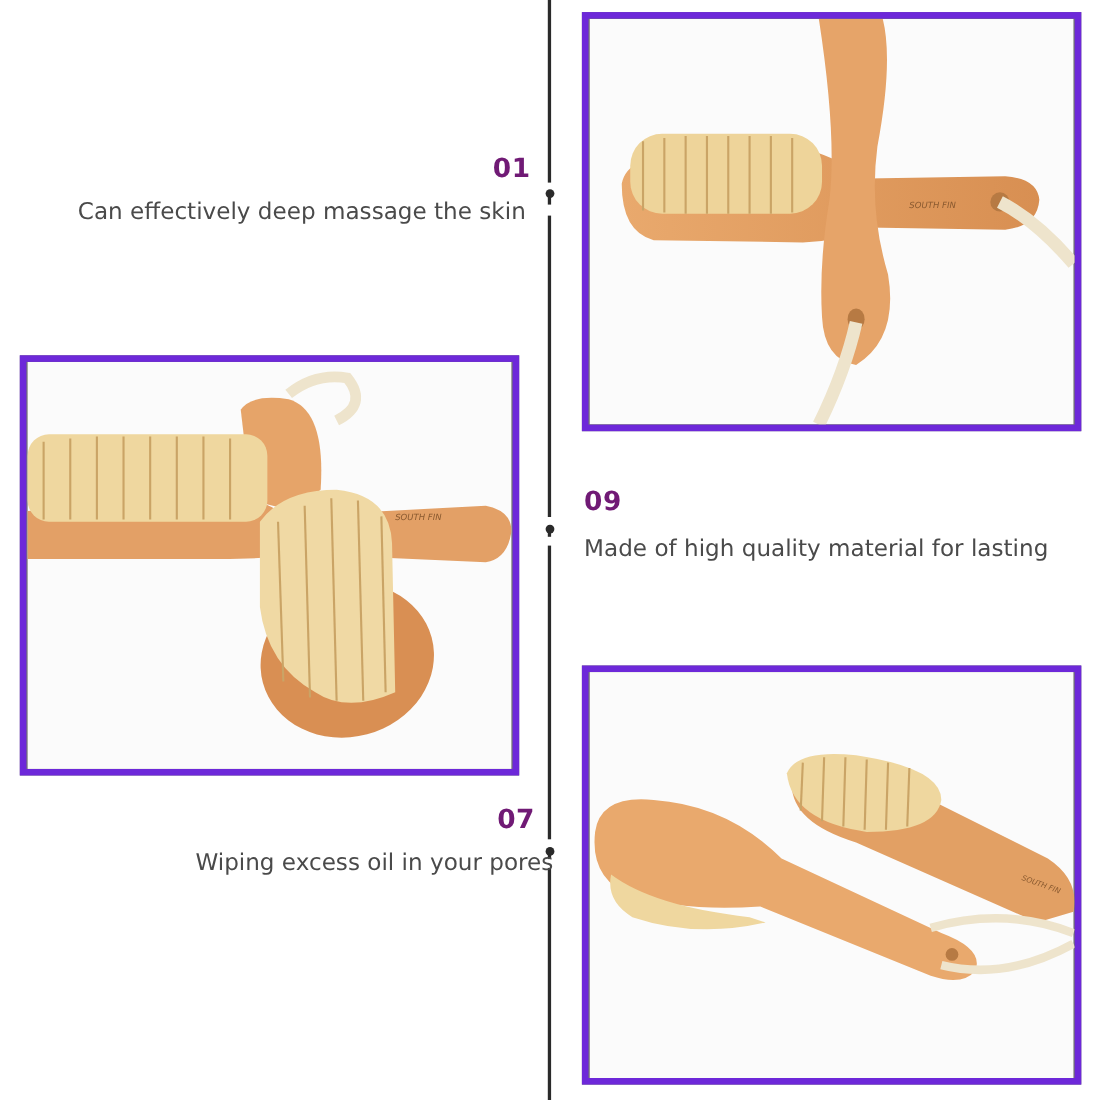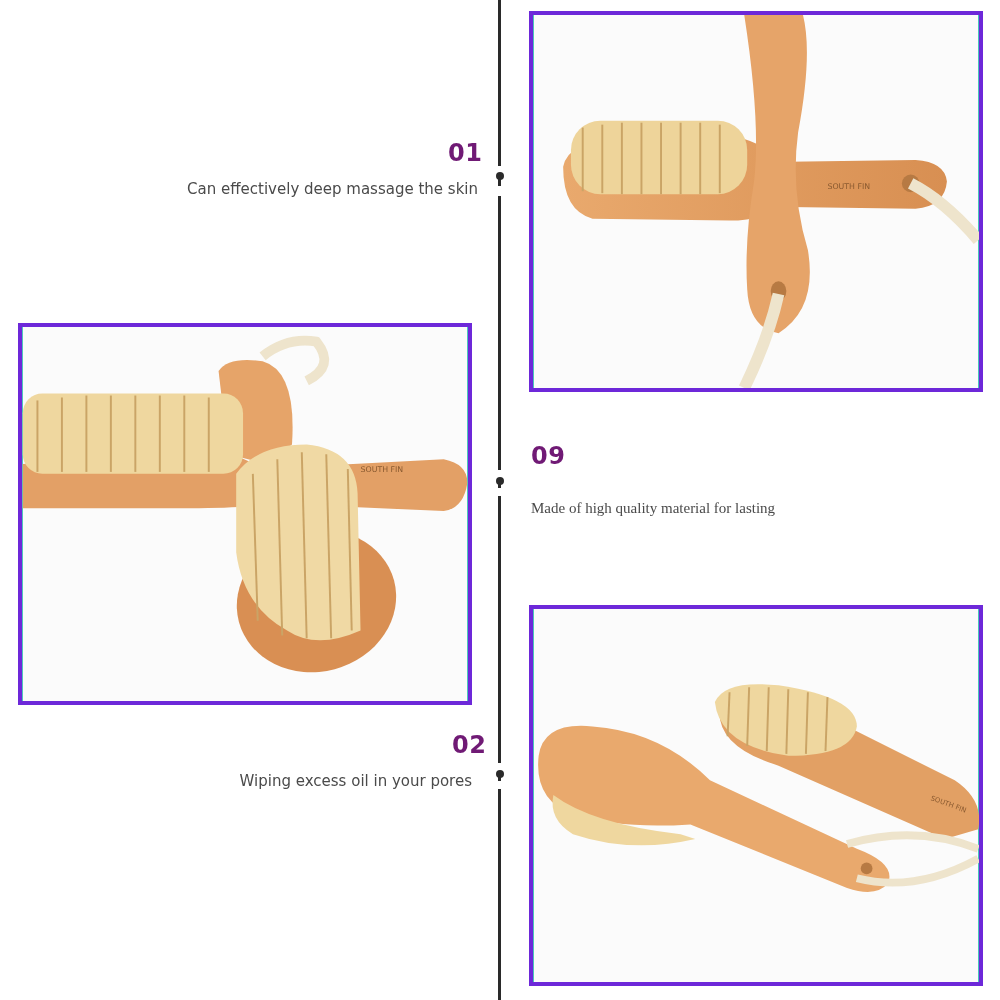--- a/index.html
+++ b/index.html
@@ -13,24 +13,24 @@
   }
   .gap { position: absolute; left: 494px; width: 11px; background: #fff; }
   .dot {
     position: absolute; width: 8px; height: 8px; border-radius: 50%;
     background: #2a2a2a; left: 496px;
   }
   .num {
     position: absolute; font-weight: bold; font-size: 24px; color: #701a75; letter-spacing: 0.5px;
   }
   .desc {
-    position: absolute; font-size: 15px; color: #4a4a4a; white-space: nowrap;
+    position: absolute; font-size: 21px; color: #4a4a4a; white-space: nowrap;
   }
   .frame {
-    position: absolute; border: 4px solid #6d28d9; background: #14b8a6; overflow: hidden; box-sizing: border-box;
+    position: absolute; border: 6px solid #6d28d9; background: #737373; overflow: hidden; box-sizing: border-box; font-style: italic;
   }
   .frame svg { width: 100%; height: 100%; display: block; }
 </style>
 </head>
 <body>
 
 <div class="timeline-line"></div>
 <div class="gap" style="top:166px;height:10px;"></div>
 <div class="gap" style="top:186px;height:10px;"></div>
 <div class="dot" style="top:172px;"></div>
@@ -40,24 +40,24 @@
 <div class="dot" style="top:477px;"></div>
 
 <div class="gap" style="top:763px;height:8px;"></div>
 <div class="gap" style="top:781px;height:8px;"></div>
 <div class="dot" style="top:770px;"></div>
 
 <div class="num" style="left:448px; top:139px;">01</div>
 <div class="desc" style="right:522px; top:180px;">Can effectively deep massage the skin</div>
 
 <div class="num" style="left:531px; top:442px;">09</div>
-<div class="desc" style="left:531px; top:500px;font-family:Liberation Serif, serif;">Made of high quality material for lasting</div>
+<div class="desc" style="left:531px; top:486px;">Made of high quality material for lasting</div>
 
-<div class="num" style="left:452px; top:731px;">02</div>
-<div class="desc" style="right:528px; top:772px;">Wiping excess oil in your pores</div>
+<div class="num" style="left:452px; top:731px;">07</div>
+<div class="desc" style="right:497px; top:772px;">Wiping excess oil in your pores</div>
 
 <div class="frame" style="left:529px; top:11px; width:454px; height:381px;">
   <svg viewBox="0 0 454 381">
     <defs>
       <linearGradient id="w1" x1="0" x2="1">
           <stop offset="0" stop-color="#e9a96d"></stop>
           <stop offset="1" stop-color="#d88f52"></stop>
         </linearGradient>
     </defs>
     <rect width="454" height="381" fill="#fbfbfb"></rect>

